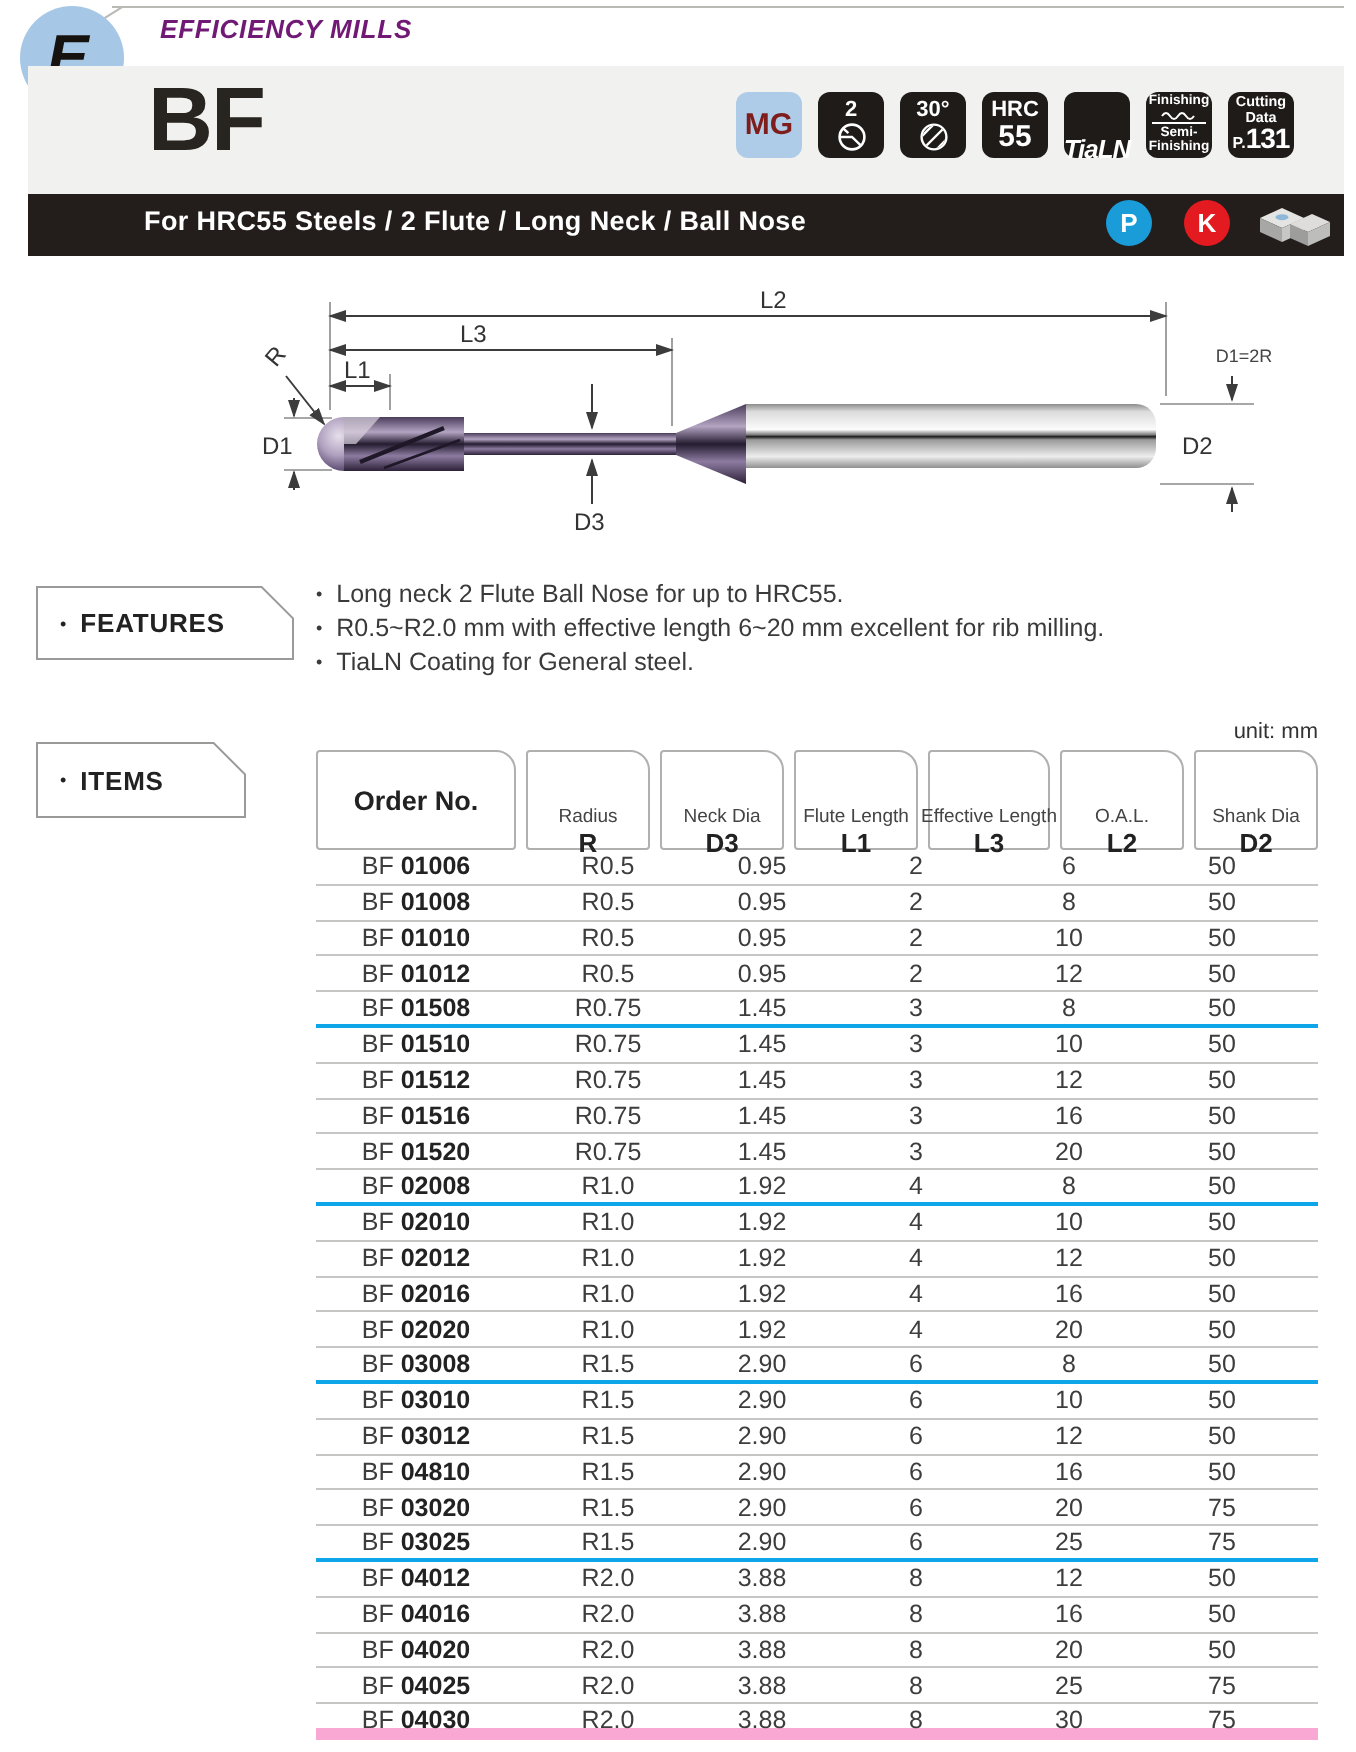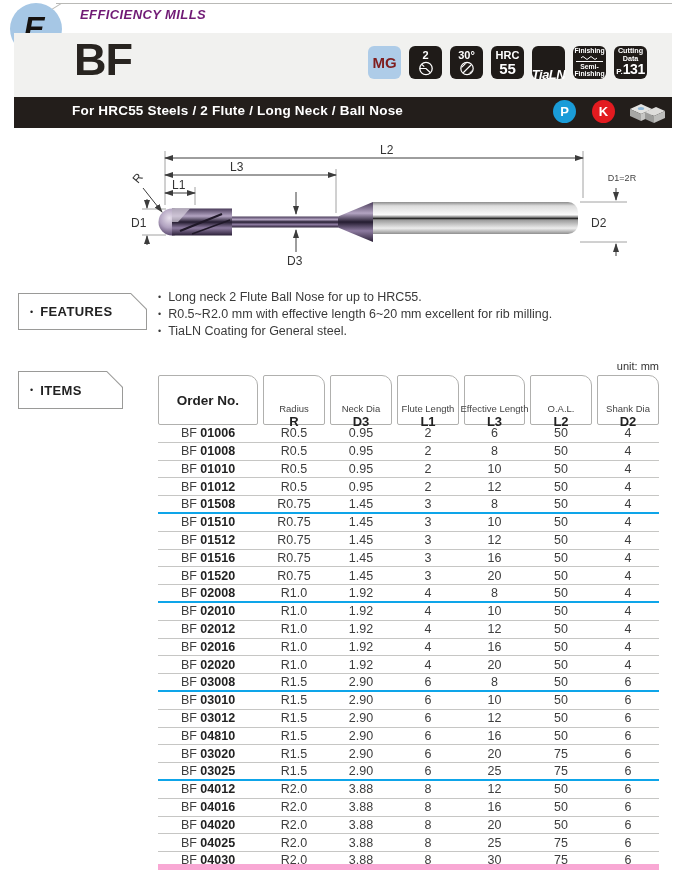--- a/index.html
+++ b/index.html
@@ -71,21 +71,21 @@
   
   .unit{position:absolute;left:158px;top:360px;width:501px;text-align:right;font-size:11px;color:#333;}
   .table{position:absolute;left:158px;top:375px;width:501px;}
   .thead{display:grid;grid-template-columns:100px 62px 62px 62px 61px 62px 62px;column-gap:5px;}
   .hcell{height:50px;box-sizing:border-box;border:1px solid #b0b0ae;border-radius:2px 10px 2px 2px;
          background:#fff;display:flex;flex-direction:column;align-items:center;justify-content:center;}
   .hcell .hname{font-size:9.5px;color:#444;line-height:12px;white-space:nowrap;margin-top:32px;}
   .hcell .hsym{font-size:13px;font-weight:800;color:#222;line-height:14px;}
   .hcell.hsingle{font-size:13.5px;font-weight:800;color:#222;}
   .tbody{margin-top:0;}
-  .trow{display:grid;grid-template-columns:100px 62px 62px 62px 61px 62px 62px;column-gap:5px;
+  .trow{display:grid;grid-template-columns:100px 62px 62px 62px 61px 62px 62px;column-gap:15px;
         height:17.8px;box-sizing:border-box;border-bottom:1px solid #c6c6c4;align-items:center;}
   .trow.gend{border-bottom:2px solid #0ea5e9;}
   .trow.tend{border-bottom:6px solid #f9a8d4;}
   .cell{text-align:center;font-size:12.5px;color:#3d3d3d;line-height:16px;white-space:nowrap;}
   .cell.order .op{font-weight:400;color:#3d3d3d;}
   .cell.order b{font-weight:800;color:#222;}
 </style>
 </head>
 <body>
 

